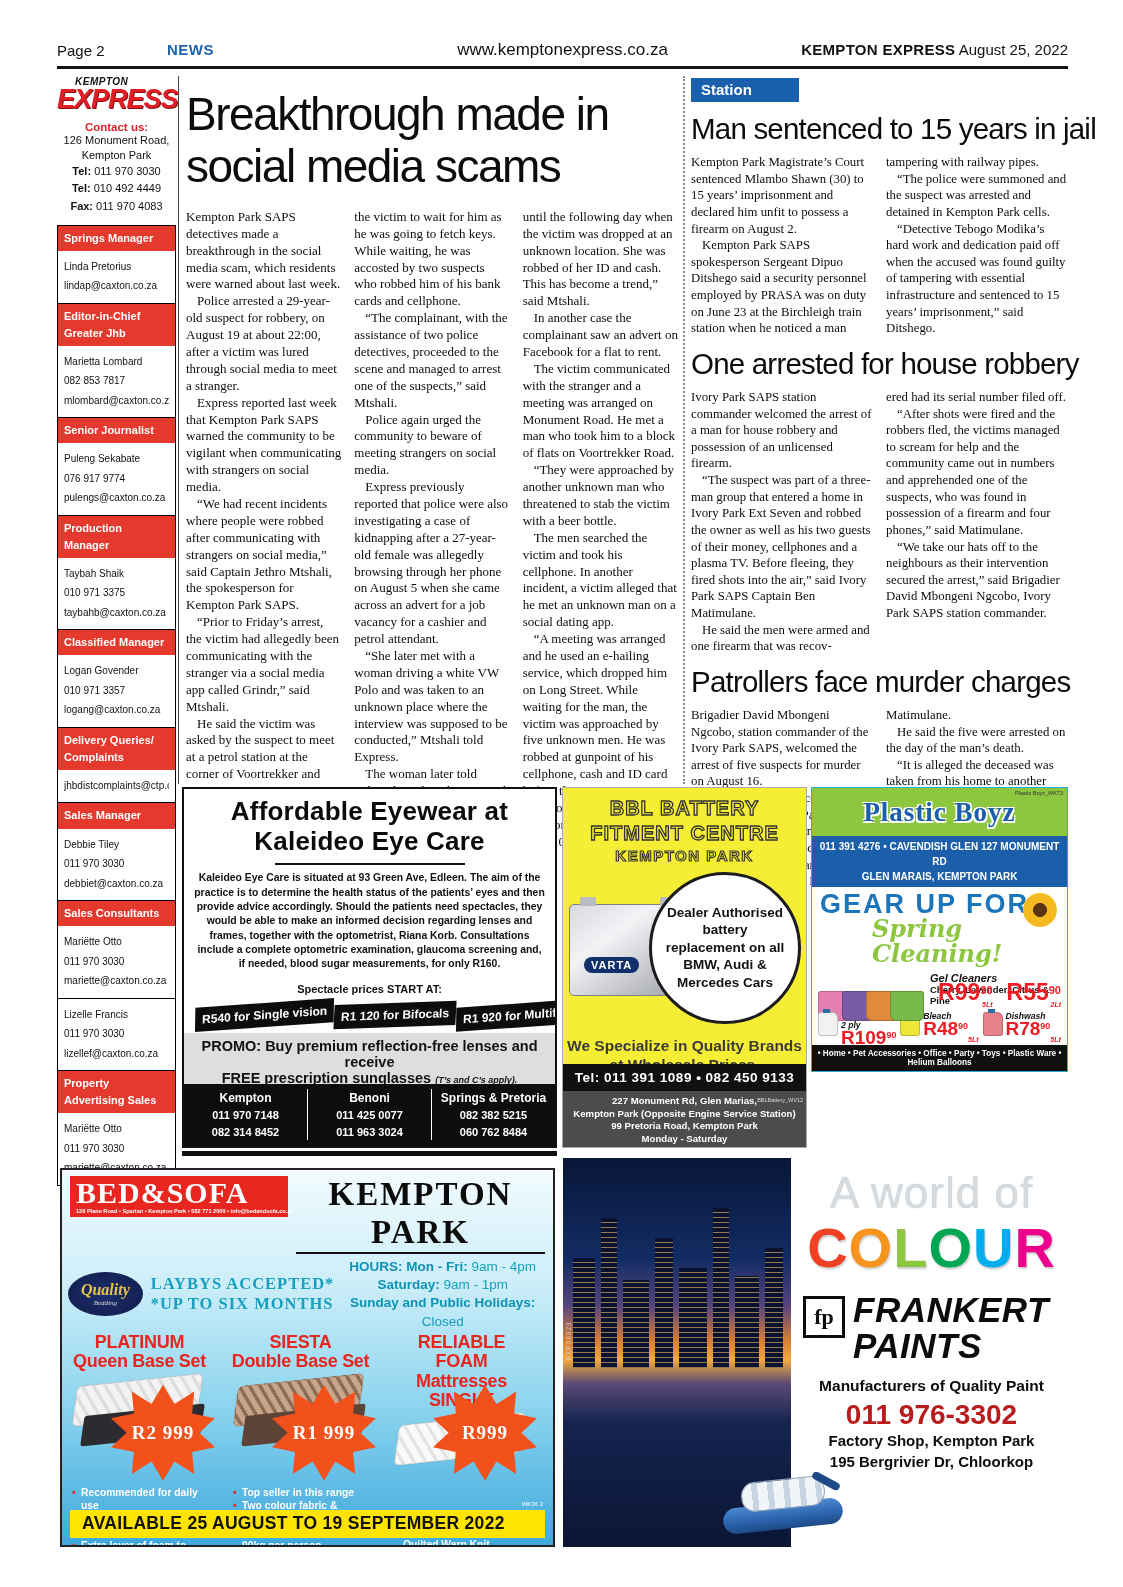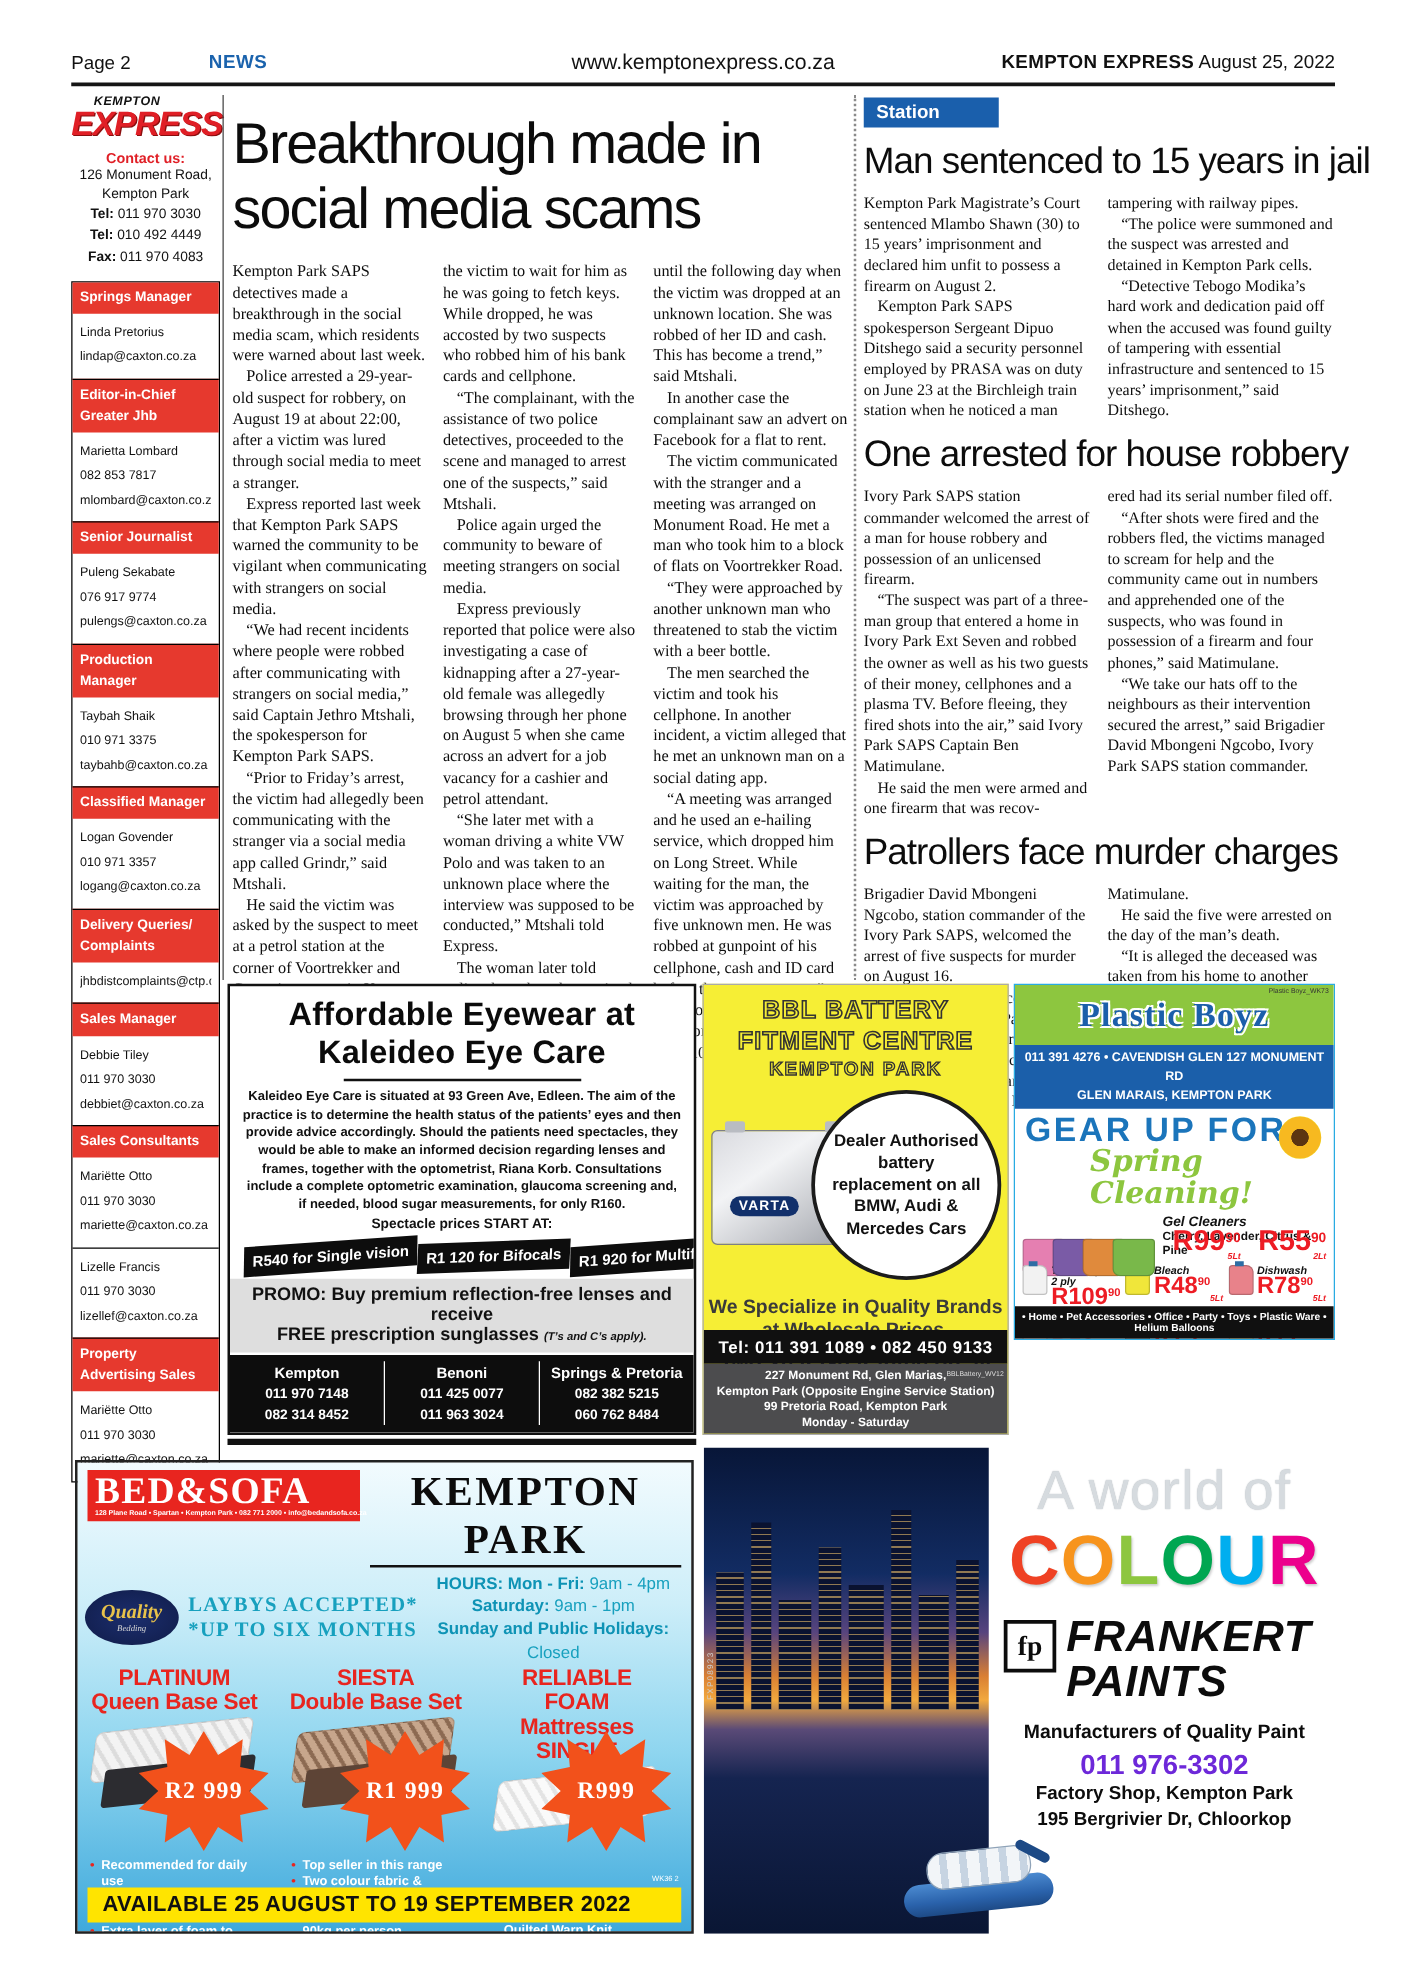--- a/index.html
+++ b/index.html
@@ -50,21 +50,21 @@
   .bcol { width:182px; font-family:"Liberation Serif", serif; font-size:12.8px; line-height:1.3; color:#0d0d0d; }
   .bcol p { text-indent:11px; }
   .bcol p:first-child { text-indent:0; }
 
   
   #ad-kaleideo { position:absolute; left:182px; top:787px; width:375px; height:361px; border:2.5px solid #111;
                  background:#fff; text-align:center; padding:8px 9px 0 9px; overflow:hidden; }
   .kal-title { font-size:26px; font-weight:800; letter-spacing:.2px; line-height:1.15; color:#0b0b0b; }
   .kal-div { width:190px; height:2.5px; background:#111; margin:6px auto; }
   .kal-body { font-size:10.4px; font-weight:600; line-height:1.38; color:#111; }
-  .kal-start { font-size:11px; font-weight:600; margin-top:1px; }
+  .kal-start { font-size:11px; font-weight:600; margin-top:11px; }
   #kal-ribbons { display:flex; justify-content:space-between; margin:8px 2px 6px 2px; }
   .ribbon { background:#0d0d0d; color:#fff; font-weight:800; font-size:12px; padding:5px 7px; white-space:nowrap; }
   .ribbon.r0 { transform:rotate(-4deg) skewX(-5deg); }
   .ribbon.r1 { transform:rotate(-2deg) skewX(-5deg); }
   .ribbon.r2 { transform:rotate(-4deg) skewX(-5deg); }
   .kal-promo { background:#dedede; margin:2px -9px 0 -9px; padding:5px 14px 6px 14px; }
   .kal-promo-l1 { font-size:14.5px; font-weight:800; }
   .kal-promo-l2 { font-size:14.5px; font-weight:800; }
   .kal-promo-note { font-size:9px; font-style:italic; font-weight:600; }
   .kal-details { font-size:10.4px; font-weight:600; line-height:1.4; margin-top:5px; }
@@ -185,21 +185,21 @@
   #fr-content { position:absolute; left:228px; top:0; right:0; bottom:0; padding:10px 8px 0 12px; }
   .fr-world { font-size:44px; font-weight:500; color:#d6dbdf; letter-spacing:1px; text-align:center;
               text-shadow:0 0 1px #aeb4b9; }
   .fr-colour { font-size:56px; font-weight:800; text-align:center; line-height:1; letter-spacing:1px; margin-top:2px; }
   .fr-colour span { text-shadow:1px 2px 2px #00000033; }
   #fr-brandrow { display:flex; align-items:flex-start; gap:8px; margin-top:16px; }
   #fp-logo { width:42px; height:42px; border:3.5px solid #0c0c0c; display:flex; align-items:center; justify-content:center;
              font-family:"Liberation Serif", serif; font-weight:800; font-size:22px; color:#0c0c0c; margin-top:4px; }
   .fr-name { font-style:italic; font-weight:800; font-size:35px; line-height:1.02; letter-spacing:.5px; color:#0c0c0c; }
   .fr-tag { font-weight:700; font-size:15.5px; text-align:center; margin-top:14px; color:#0c0c0c; }
-  .fr-phone { font-weight:800; font-size:22px; text-align:center; margin-top:4px; color:#6d28d9; }
+  .fr-phone { font-weight:800; font-size:28px; text-align:center; margin-top:4px; color:#b91c1c; }
   .fr-addr { font-weight:700; font-size:15px; text-align:center; line-height:1.35; color:#0c0c0c; }
   #fr-roller { position:absolute; left:160px; bottom:18px; width:120px; height:70px; }
   #fr-roller .paint { position:absolute; left:0; bottom:0; width:120px; height:26px; border-radius:13px;
                       background:linear-gradient(180deg,#4b8ad0 0%,#2a62ab 60%,#1d4a86 100%); transform:rotate(-6deg); }
   #fr-roller .sleeve { position:absolute; left:18px; bottom:20px; width:84px; height:30px; border-radius:14px;
                        background:repeating-linear-gradient(90deg,#f2f5f8 0 10px,#c7d4e2 10px 16px); border:1px solid #8fa3b8; transform:rotate(-6deg); }
   #fr-roller .handle { position:absolute; right:2px; bottom:44px; width:30px; height:8px; background:#1d4a86; border-radius:4px; transform:rotate(28deg); }
 </style>
 </head>
 <body>
@@ -316,21 +316,21 @@
         <div class="acol">
           <p>Kempton Park SAPS detectives made a breakthrough in the social media scam, which residents were warned about last week.</p>
           <p>Police arrested a 29-year-old suspect for robbery, on August 19 at about 22:00, after a victim was lured through social media to meet a stranger.</p>
           <p>Express reported last week that Kempton Park SAPS warned the community to be vigilant when communicating with strangers on social media.</p>
           <p>“We had recent incidents where people were robbed after communicating with strangers on social media,” said Captain Jethro Mtshali, the spokesperson for Kempton Park SAPS.</p>
           <p>“Prior to Friday’s arrest, the victim had allegedly been communicating with the stranger via a social media app called Grindr,” said Mtshali.</p>
           <p>He said the victim was asked by the suspect to meet at a petrol station at the corner of Voortrekker and Casuarina streets in Kempton Park.</p>
           <p>“When the victim arrived, he was taken to a block of flats where the suspect asked</p>
         </div>
         <div class="acol">
-          <p>the victim to wait for him as he was going to fetch keys. While dropped, he was accosted by two suspects who robbed him of his bank cards and cellphone.</p>
+          <p>the victim to wait for him as he was going to fetch keys. While waiting, he was accosted by two suspects who robbed him of his bank cards and cellphone.</p>
           <p>“The complainant, with the assistance of two police detectives, proceeded to the scene and managed to arrest one of the suspects,” said Mtshali.</p>
           <p>Police again urged the community to beware of meeting strangers on social media.</p>
           <p>Express previously reported that police were also investigating a case of kidnapping after a 27-year-old female was allegedly browsing through her phone on August 5 when she came across an advert for a job vacancy for a cashier and petrol attendant.</p>
           <p>“She later met with a woman driving a white VW Polo and was taken to an unknown place where the interview was supposed to be conducted,” Mtshali told Express.</p>
           <p>The woman later told police that when they arrived at the place, she found other women.</p>
           <p>“Three women were crying for help. They were kept</p>
         </div>
         <div class="acol">
           <p>until the following day when the victim was dropped at an unknown location. She was robbed of her ID and cash. This has become a trend,” said Mtshali.</p>
           <p>In another case the complainant saw an advert on Facebook for a flat to rent.</p>

